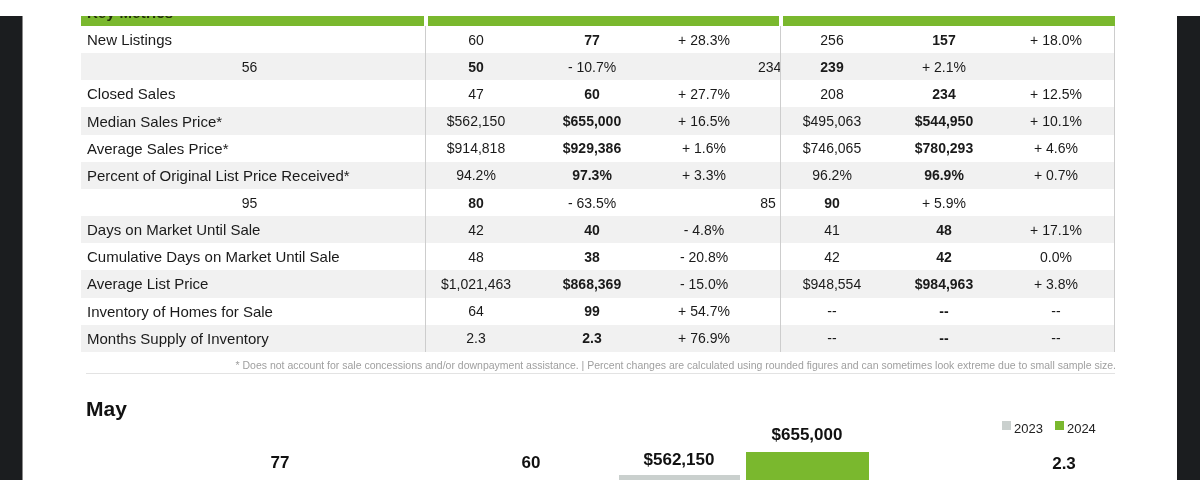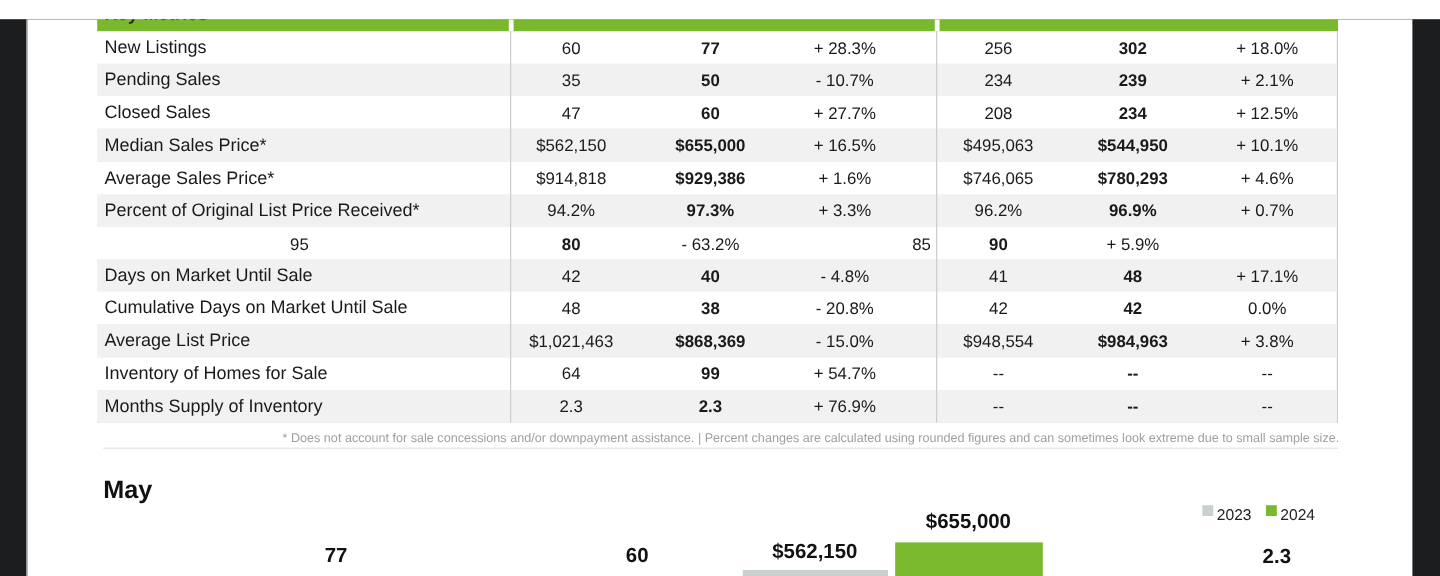--- a/index.html
+++ b/index.html
@@ -53,26 +53,25 @@
       <div class="tbl-body" id="tbl-body">
         <div class="vsep" style="left:344px;"></div>
         <div class="vsep" style="left:699px;"></div>
       <div class="row">
             <span class="cell lbl">New Listings</span>
             <span class="cell ">60</span>
             <span class="cell b">77</span>
             <span class="cell ">+ 28.3%</span>
             <span class="cell spacer"></span>
             <span class="cell ">256</span>
-            <span class="cell b">302</span>
+            <span class="cell b">157</span>
             <span class="cell ">+ 18.0%</span>
           </div>
           <div class="row striped">
-            <span class="cell lbl">Pending Sales</span>
-            <span class="cell ">35</span>
+            <span class="cell ">56</span>
             <span class="cell b">50</span>
             <span class="cell ">- 10.7%</span>
             <span class="cell spacer"></span>
             <span class="cell ">234</span>
             <span class="cell b">239</span>
             <span class="cell ">+ 2.1%</span>
           </div>
           <div class="row">
             <span class="cell lbl">Closed Sales</span>
             <span class="cell ">47</span>
@@ -109,21 +108,21 @@
             <span class="cell b">97.3%</span>
             <span class="cell ">+ 3.3%</span>
             <span class="cell spacer"></span>
             <span class="cell ">96.2%</span>
             <span class="cell b">96.9%</span>
             <span class="cell ">+ 0.7%</span>
           </div>
           <div class="row">
             <span class="cell ">95</span>
             <span class="cell b">80</span>
-            <span class="cell ">- 63.2%</span>
+            <span class="cell ">- 63.5%</span>
             <span class="cell spacer"></span>
             <span class="cell ">85</span>
             <span class="cell b">90</span>
             <span class="cell ">+ 5.9%</span>
           </div>
           <div class="row striped">
             <span class="cell lbl">Days on Market Until Sale</span>
             <span class="cell ">42</span>
             <span class="cell b">40</span>
             <span class="cell ">- 4.8%</span>

